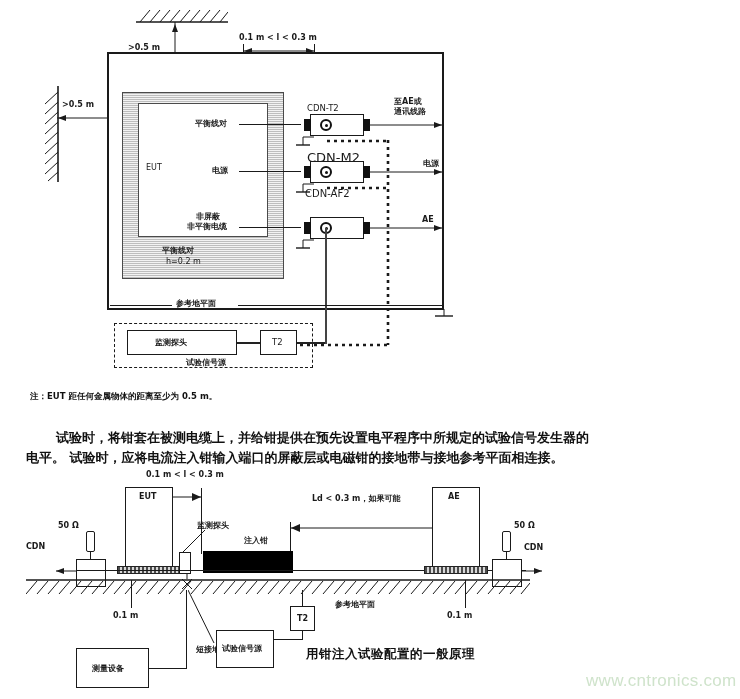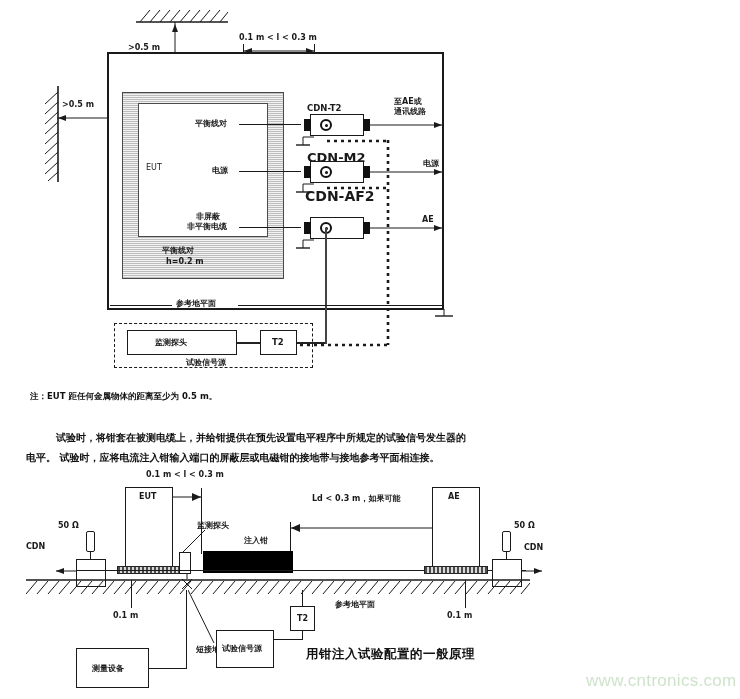--- a/index.html
+++ b/index.html
@@ -1,31 +1,31 @@
 <!DOCTYPE html>
 <html><head>
 <meta charset="utf-8">
 <style>
   html,body{margin:0;padding:0;background:#ffffff;}
   body{width:740px;height:699px;position:relative;overflow:hidden;
        font-family:"DejaVu Sans","Liberation Sans",sans-serif;color:#111;}
   .abs{position:absolute;}
   .lbl{position:absolute;font-size:8px;line-height:1.15;color:#1a1a1a;white-space:nowrap;font-weight:bold;}
-  .lbl.n{font-weight:bold;}
+  .lbl.n{font-weight:normal;}
   .lbl.c{text-align:center;}
   .ln{position:absolute;background:#1a1a1a;}
   .hz{height:1px;}
   .vt{width:1px;}
   .hz2{height:2px;}
   .vt2{width:2px;}
   .box{position:absolute;border:1px solid #1a1a1a;background:#fff;box-sizing:border-box;}
   .boxthick{position:absolute;border:2px solid #1a1a1a;background:#fff;box-sizing:border-box;}
   .dash{position:absolute;border:1px dashed #1a1a1a;box-sizing:border-box;background:transparent;}
   .hatchv{position:absolute;overflow:hidden;}
-  .para{position:absolute;font-size:10px;line-height:20px;color:#111;font-weight:bold;
+  .para{position:absolute;font-size:13px;line-height:20px;color:#111;font-weight:bold;
         font-family:"DejaVu Sans","Liberation Sans",sans-serif;}
   .note{position:absolute;font-size:8.5px;color:#111;font-weight:bold;}
   .cap{position:absolute;font-size:12.5px;font-weight:bold;color:#111;letter-spacing:.5px;}
   .wm{position:absolute;font-size:17px;color:#cfe3cb;font-family:"Liberation Sans",sans-serif;letter-spacing:.3px;}
   .cdnbox{position:absolute;border:1px solid #1a1a1a;background:#fff;box-sizing:border-box;}
   .port{position:absolute;background:#111;}
   .knob{position:absolute;border-radius:50%;border:2px solid #111;background:#fff;box-sizing:border-box;}
   .knob i{position:absolute;left:50%;top:50%;width:3px;height:3px;margin:-1.5px 0 0 -1.5px;background:#111;border-radius:50%;display:block;}
   .dotline{position:absolute;}
   .eutwall{position:absolute;box-sizing:border-box;}
@@ -159,21 +159,21 @@
   </svg>
 </div>
 <div class="abs" style="left:369px;top:166px;">
   <svg width="74" height="12">
       <line x1="0" y1="6" x2="73" y2="6" stroke="#1a1a1a" stroke-width="1"></line>
       <polygon points="73,6 65,3 65,9" fill="#1a1a1a"></polygon>
     </svg>
 </div>
 <div class="lbl" style="left:423px;top:159px;">电源</div>
 
-<div class="lbl n" style="left:305px;top:188px;font-size:14px;">CDN-AF2</div>
+<div class="lbl n" style="left:305px;top:188px;font-size:10px;">CDN-AF2</div>
 <div class="cdnbox" style="left:310px;top:217px;width:54px;height:22px;"></div>
 <div class="port" style="left:304px;top:222px;width:7px;height:12px;"></div>
 <div class="port" style="left:363px;top:222px;width:7px;height:12px;"></div>
 <div class="knob" style="left:320px;top:222px;width:12px;height:12px;">
     <i></i>
   </div>
 <div class="abs gnd" style="left:293px;top:239px;">
   <svg width="22" height="14">
     <line x1="21" y1="1" x2="10" y2="1" stroke="#1a1a1a" stroke-width="1"></line>
     <line x1="10" y1="1" x2="10" y2="9" stroke="#1a1a1a" stroke-width="1"></line>

